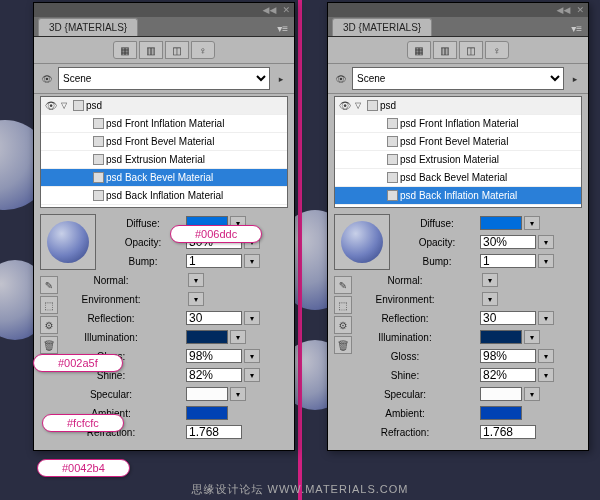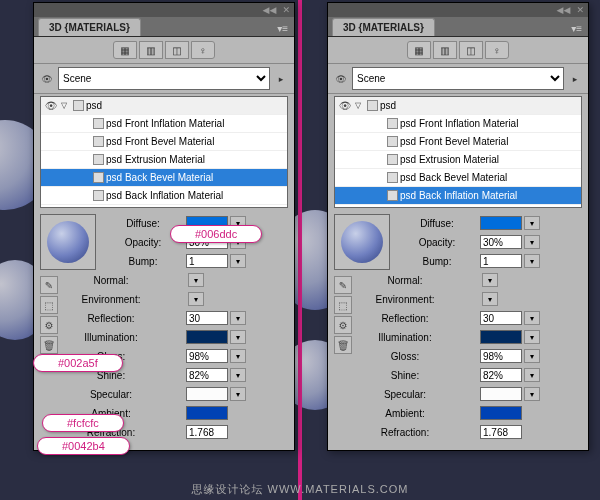--- a/index.html
+++ b/index.html
@@ -5,21 +5,21 @@
 *{box-sizing:border-box;margin:0;padding:0;font-family:Tahoma,Arial,sans-serif;font-size:10px}
 body{background:#2a2d42;width:600px;height:500px;position:relative;overflow:hidden}
 .bg-blob{position:absolute;border-radius:50%;background:radial-gradient(circle at 30% 30%,#e8e8f0,#a8b0d0 50%,#4050a0);opacity:.8}
 .divider{position:absolute;left:298px;top:0;width:4px;height:500px;background:#d02080}
 .panel{position:absolute;width:262px;background:#535353;border:1px solid #000;box-shadow:2px 2px 8px rgba(0,0,0,.4)}
 .panel.left{left:33px;top:2px}
 .panel.right{left:327px;top:2px}
 .topbar{height:14px;background:#535353;display:flex;justify-content:flex-end;align-items:center;padding:0 4px;gap:6px}
 .topbar .ic{color:#999;font-size:9px}
 .tabstrip{height:20px;background:#6e6e6e;display:flex;align-items:flex-end;border-bottom:1px solid #2a2a2a}
-.tab{background:#b8b8b8;padding:3px 10px;font-size:10px;font-weight:bold;color:#222;border-top-left-radius:3px;border-top-right-radius:3px;margin-left:4px;border:1px solid #888;border-bottom:none}
+.tab{background:#b8b8b8;padding:3px 10px;font-size:10px;font-weight:normal;color:#222;border-top-left-radius:3px;border-top-right-radius:3px;margin-left:4px;border:1px solid #888;border-bottom:none}
 .tabstrip .menu{margin-left:auto;padding:2px 6px;color:#ccc}
 .body{background:#b8b8b8}
 .toolbar{display:flex;justify-content:center;gap:2px;padding:4px 0;border-bottom:1px solid #888}
 .tbtn{width:24px;height:18px;background:#c4c4c4;border:1px solid #888;display:flex;align-items:center;justify-content:center;font-size:10px;color:#333}
 .tbtn.first{border-top-left-radius:3px;border-bottom-left-radius:3px}
 .tbtn.last{border-top-right-radius:3px;border-bottom-right-radius:3px}
 .scenebar{display:flex;align-items:center;padding:3px 6px;gap:4px;border-bottom:1px solid #888}
 .scenebar .ic{width:14px;height:14px;display:flex;align-items:center;justify-content:center;font-size:9px;color:#333}
 .scenebar select{flex:1;height:23px;font-size:10px;background:#fff;border:1px solid #666}
 .tree{background:#fff;border:1px solid #666;margin:2px 6px;height:112px;overflow:hidden}
@@ -28,21 +28,21 @@
 .treerow .eye{width:16px;font-size:10px;color:#444;text-align:center}
 .treerow .indent2{width:30px}
 .treerow .tw{font-size:8px;color:#444;width:10px}
 .treerow .sq{width:11px;height:11px;background:#ddd;border:1px solid #888;flex-shrink:0}
 .treerow .lbl{font-size:10px;color:#000;white-space:nowrap}
 .treerow.sel{background:#2a7fd8}
 .treerow.sel .lbl{color:#fff}
 .props{padding:4px 6px 8px;position:relative}
 .proprow{display:flex;align-items:center;height:18px;margin-bottom:1px}
 .proprow .lab{width:82px;text-align:center;padding-right:4px;font-size:10px;color:#000}
-.proprow .val{width:42px;height:14px;background:#fff;border:1px solid #666;font-size:10px;padding:0 2px;display:flex;align-items:center}
+.proprow .val{width:56px;height:14px;background:#fff;border:1px solid #666;font-size:12px;padding:0 2px;display:flex;align-items:center}
 .proprow .swatch{width:42px;height:14px;border:1px solid #666}
 .proprow .mini{width:16px;height:14px;background:#c4c4c4;border:1px solid #888;margin-left:2px;display:flex;align-items:center;justify-content:center;font-size:8px}
 .preview{position:absolute;left:6px;top:4px;width:56px;height:56px;background:#c0c0c0;border:1px solid #666;display:flex;align-items:center;justify-content:center}
 .preview .sphere{width:42px;height:42px;border-radius:50%;background:radial-gradient(circle at 35% 30%,#c8d0e8,#7080c0 55%,#304080)}
 .leftcol{position:absolute;left:6px;top:66px;width:18px}
 .leftcol .lb{width:18px;height:18px;background:#c4c4c4;border:1px solid #888;margin-bottom:2px;display:flex;align-items:center;justify-content:center;font-size:10px;color:#444}
 .props .rows{margin-left:64px}
 .callout{position:absolute;background:#fff;border:1px solid #d02080;border-radius:10px;padding:2px 24px;font-size:11px;color:#d02080;box-shadow:1px 1px 3px rgba(0,0,0,.3);z-index:10}
 .watermark{position:absolute;bottom:3px;left:50%;transform:translateX(-50%);color:#aaa;font-size:11px;letter-spacing:1px}
 </style>
@@ -314,15 +314,15 @@
           <span class="lab" style="width:146px">Refraction:</span>
           <span class="val">1.768</span>
         </div>
     </div>
   </div>
 </div>
 
 <div class="callout" style="left:170px;top:225px">#006ddc</div>
 <div class="callout" style="left:33px;top:354px">#002a5f</div>
 <div class="callout" style="left:42px;top:414px">#fcfcfc</div>
-<div class="callout" style="left:37px;top:437px">#0042b4</div>
+<div class="callout" style="left:37px;top:459px">#0042b4</div>
 
 <div class="watermark">思缘设计论坛  WWW.MATERIALS.COM</div>
 
 </body></html>

